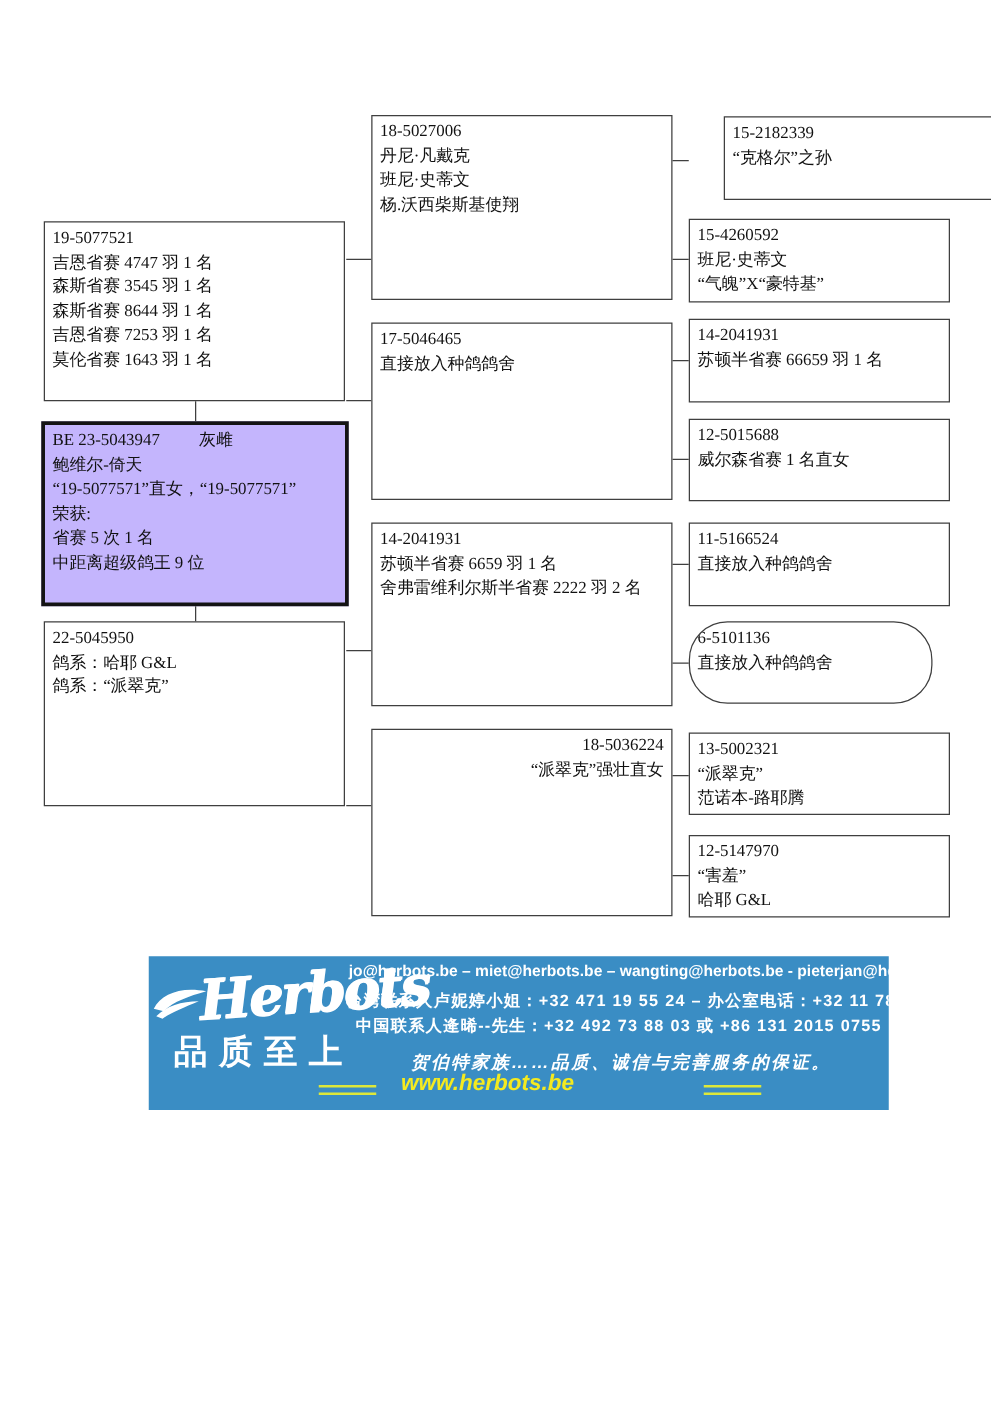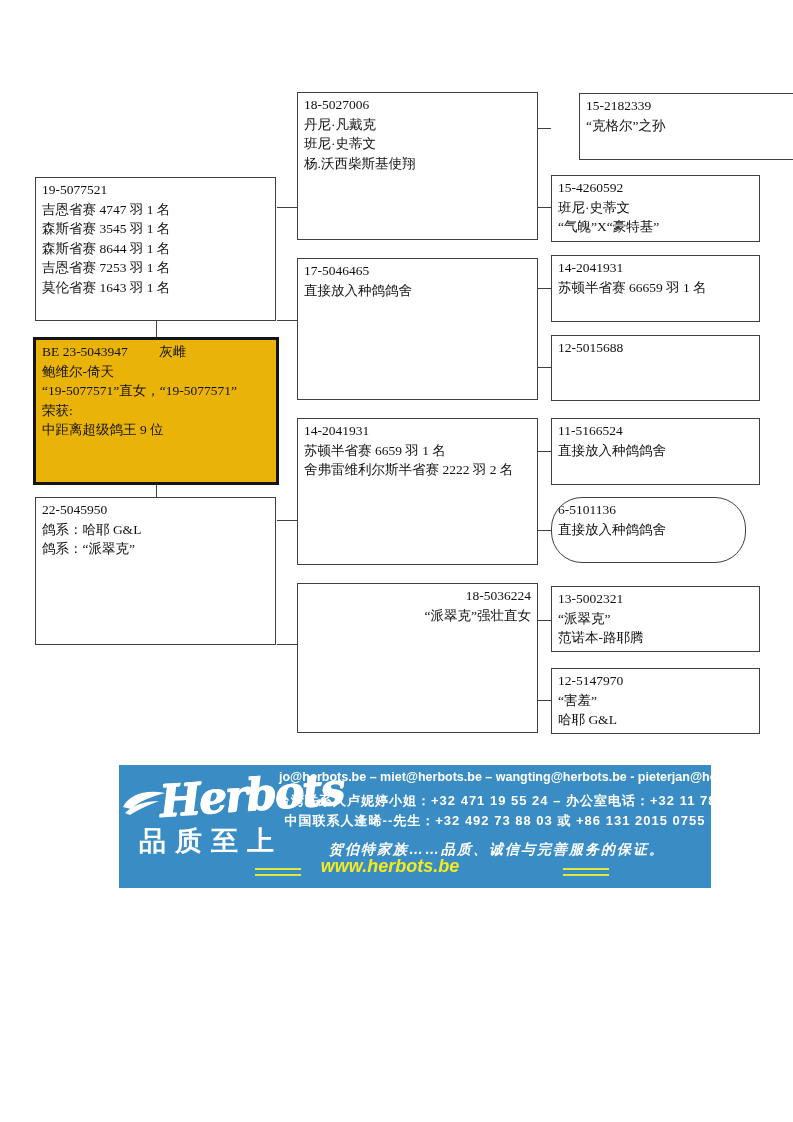--- a/index.html
+++ b/index.html
@@ -2,21 +2,21 @@
 <html><head>
 <meta charset="utf-8">
 <style>
   html,body{margin:0;padding:0;background:#fff;}
   #page{position:relative;width:793px;height:1122px;background:#ffffff;
         font-family:"Liberation Serif","DejaVu Serif",serif;color:#111;overflow:hidden;}
   .pbox{position:absolute;box-sizing:border-box;border:1px solid #3f3f3f;background:#fff;
         padding:2px 6px;font-size:13.5px;line-height:19.5px;white-space:nowrap;overflow:hidden;}
   .pbox .bid{display:inline-block;}
   .pbox .bl{white-space:nowrap;}
-  .subject{border:3px solid #141414;background:#eab308;}
+  .subject{border:3px solid #141414;background:#c4b5fd;}
   .subject .sex{margin-left:28px;}
   .conn{position:absolute;background:#3f3f3f;}
   
   #banner{position:absolute;left:119px;top:765px;width:592px;height:123px;background:#3a8dc4;
           font-family:"Liberation Sans","DejaVu Sans",sans-serif;overflow:hidden;}
   .logo{position:absolute;left:40px;top:4px;color:#fff;font-family:"DejaVu Serif",serif;
         font-style:italic;font-weight:bold;font-size:44px;transform:rotate(-4deg);
         text-shadow:1px 0 0 #fff,0 1px 0 #fff;letter-spacing:-2px;}
   .wing{position:absolute;left:2px;top:22px;}
   .tagline{position:absolute;left:20px;top:58px;color:#fff;font-size:27px;font-weight:bold;
@@ -49,20 +49,21 @@
 
   <div class="pbox subject" style="left:33px;top:337px;width:246px;height:148px;">
     <div>
       <span class="bid">BE 23-5043947</span>
       <span class="sex">灰雌</span>
     </div>
     <div>
         <div class="bl">鲍维尔-倚天</div>
         <div class="bl">“19-5077571”直女，“19-5077571”</div>
         <div class="bl">荣获:</div>
+        <div class="bl">省赛 5 次 1 名</div>
         <div class="bl">中距离超级鸽王 9 位</div>
       </div>
   </div>
 
   <div class="pbox" style="left:35px;top:497px;width:241px;height:148px;">
     <div class="bid">22-5045950</div>
     <div>
         <div class="bl">鸽系：哈耶 G&amp;L</div>
         <div class="bl">鸽系：“派翠克”</div>
       </div>
@@ -110,20 +111,23 @@
       </div>
   </div>
   <div class="pbox" style="left:551px;top:255px;width:209px;height:67px;">
     <div class="bid">14-2041931</div>
     <div>
         <div class="bl">苏顿半省赛 66659 羽 1 名</div>
       </div>
   </div>
   <div class="pbox" style="left:551px;top:335px;width:209px;height:66px;">
     <div class="bid">12-5015688</div>
+    <div>
+        <div class="bl">威尔森省赛 1 名直女</div>
+      </div>
   </div>
   <div class="pbox" style="left:551px;top:418px;width:209px;height:67px;">
     <div class="bid">11-5166524</div>
     <div>
         <div class="bl">直接放入种鸽鸽舍</div>
       </div>
   </div>
   <div class="pbox" style="left:551px;top:497px;width:195px;height:66px;border-radius:31px;">
     <div class="bid">6-5101136</div>
     <div>

